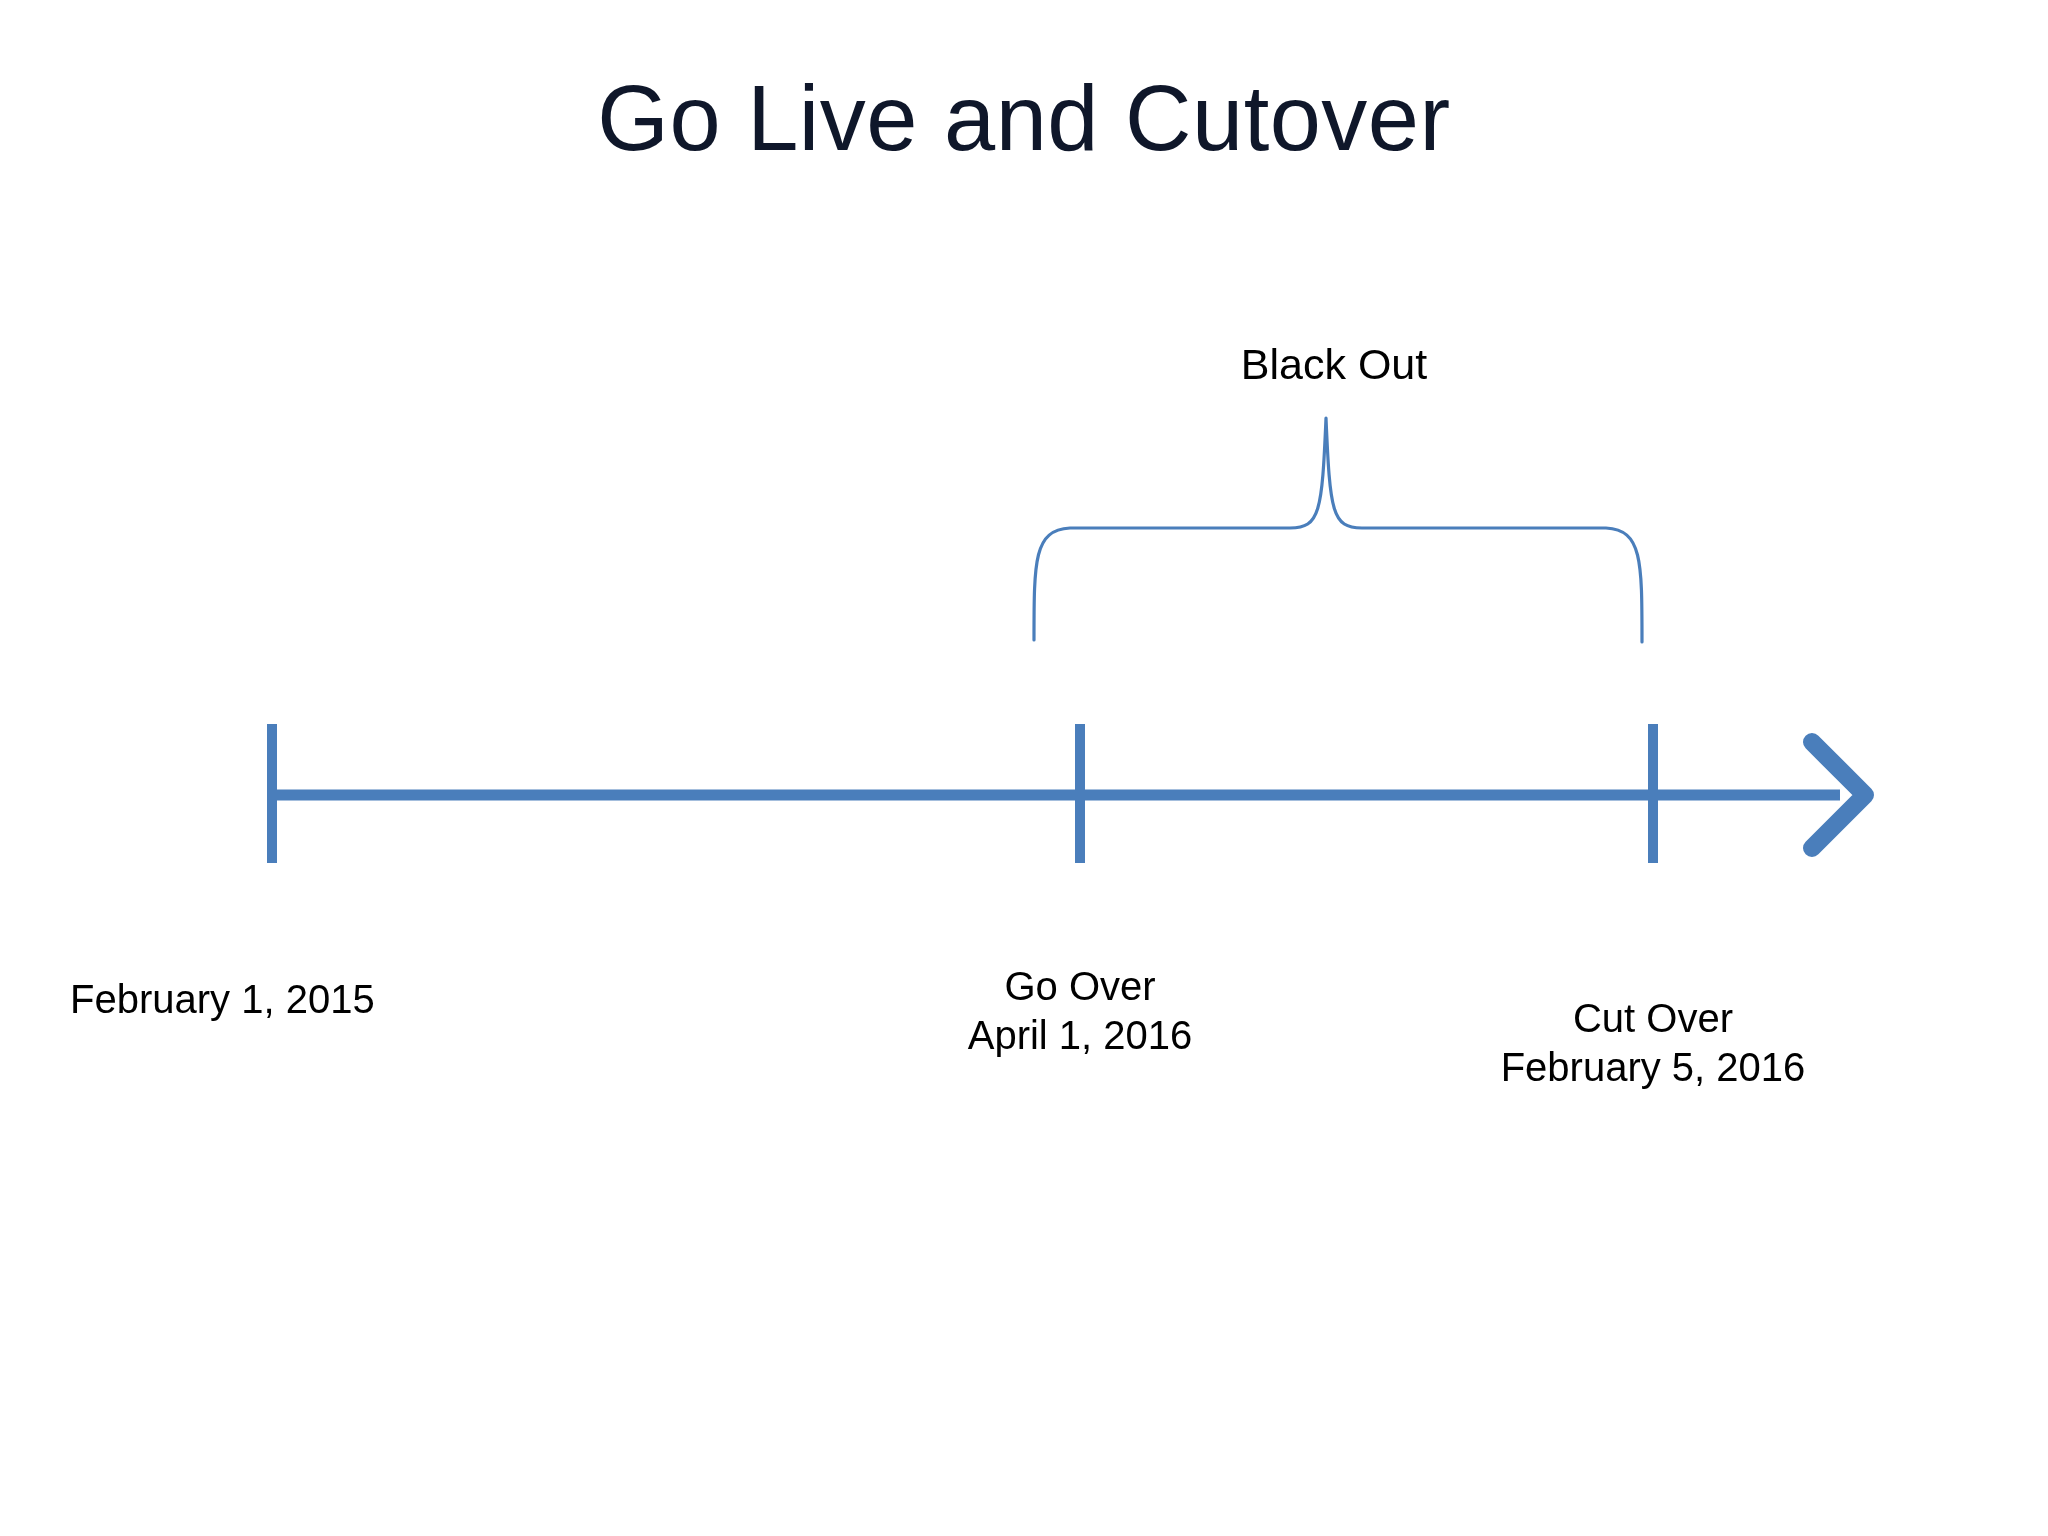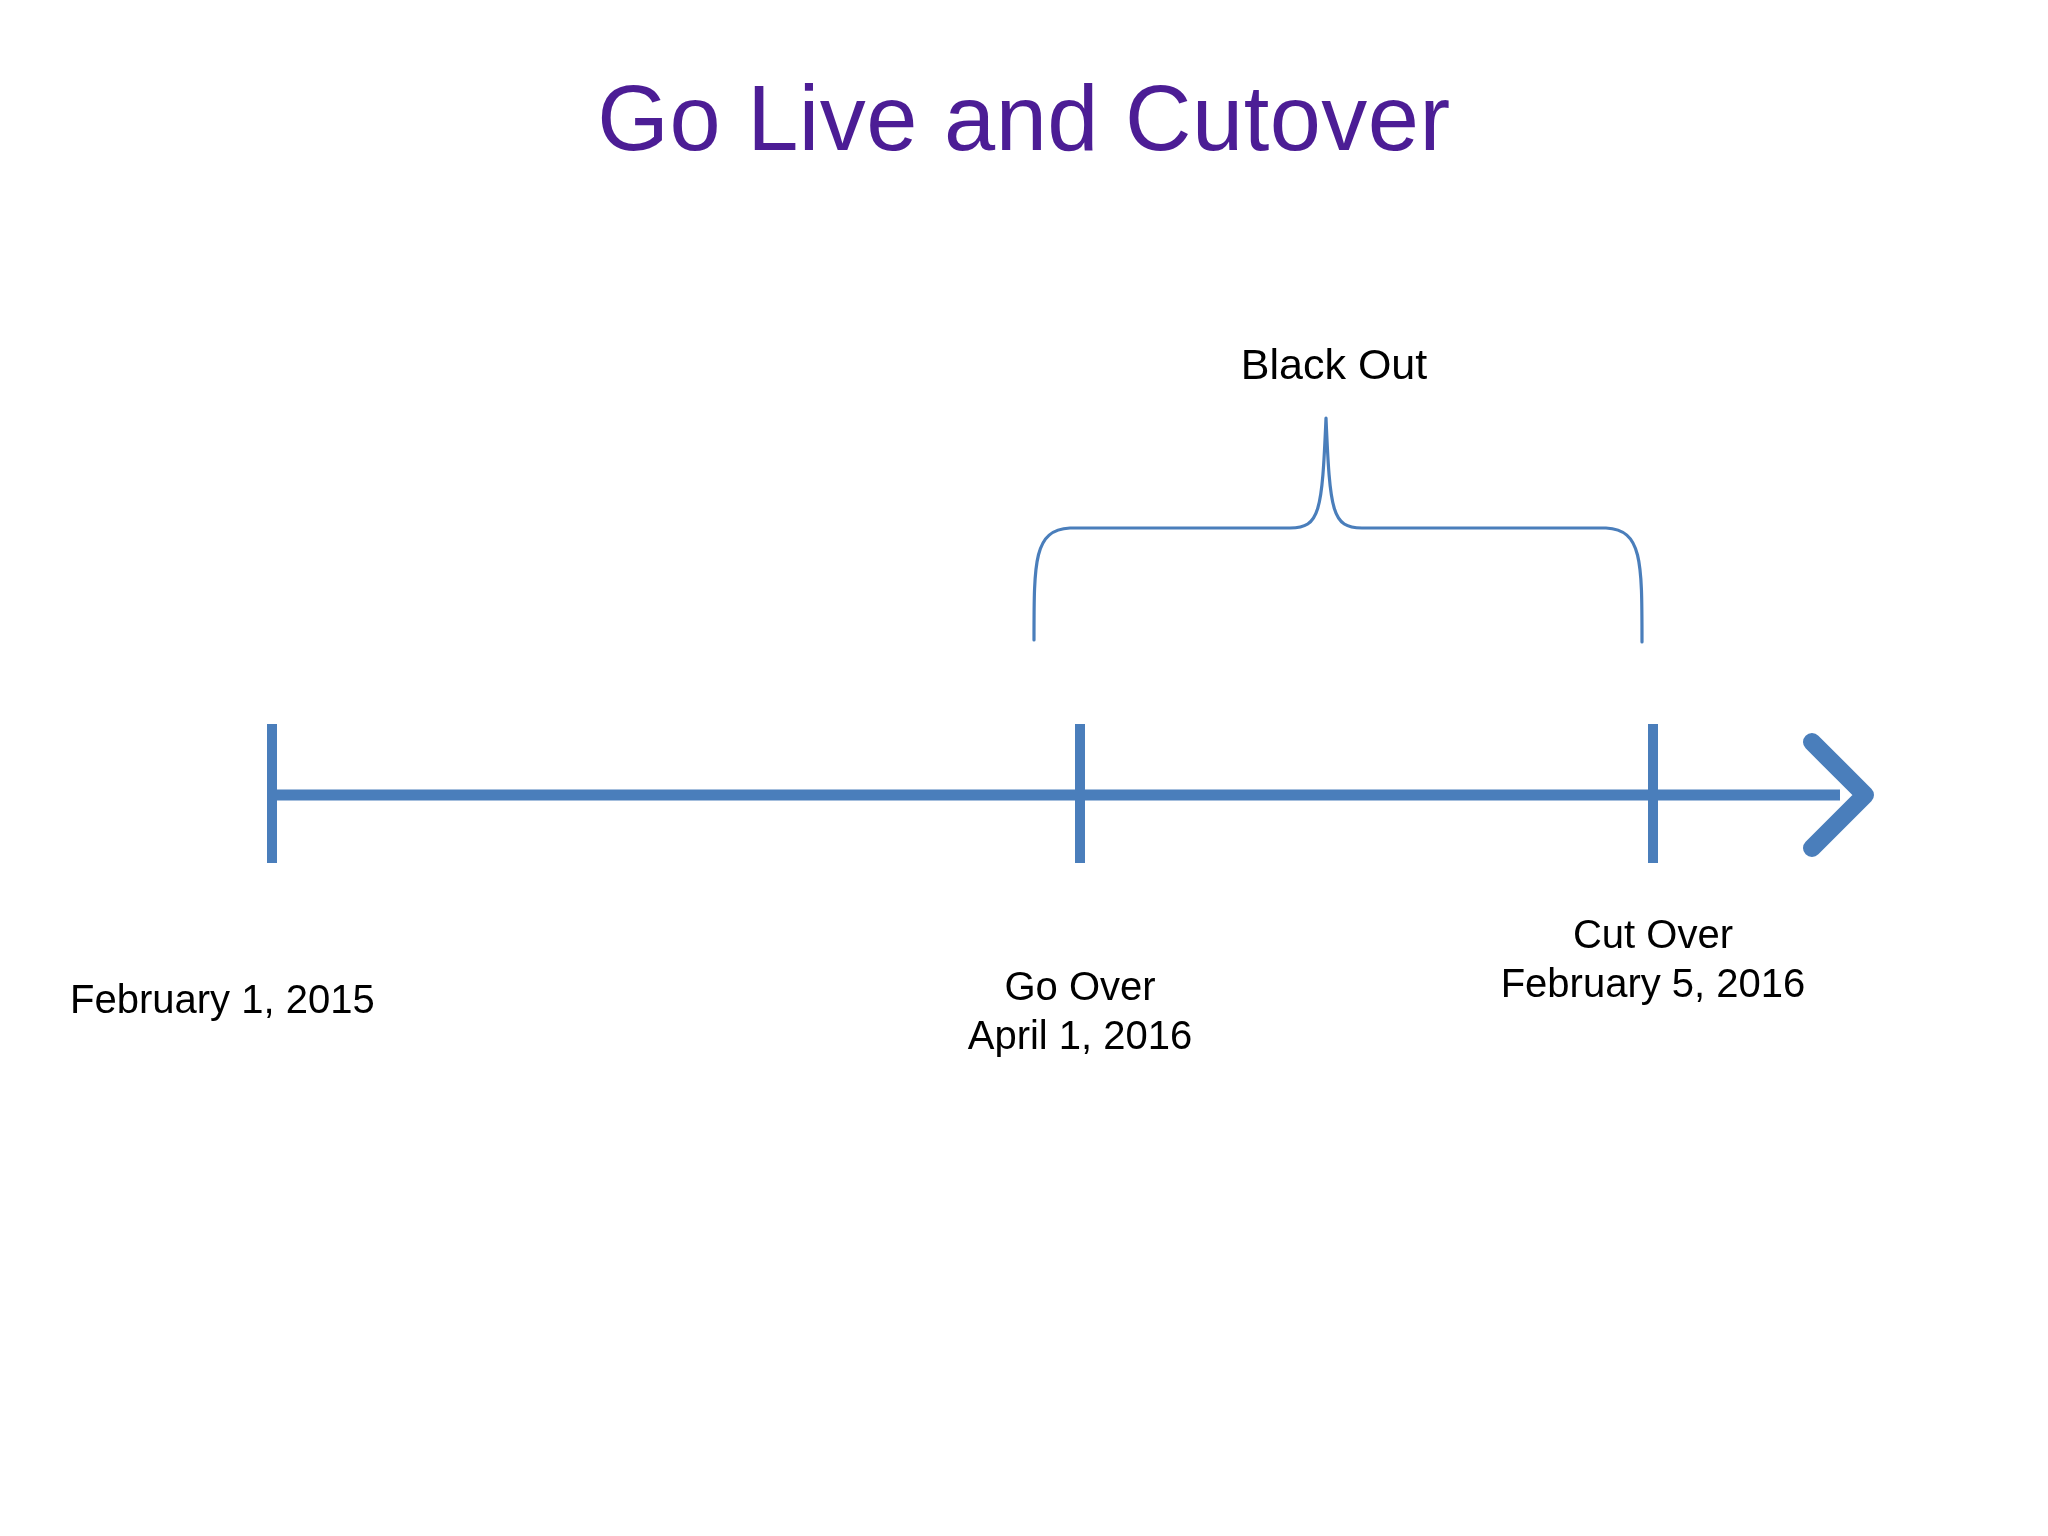--- a/index.html
+++ b/index.html
@@ -20,21 +20,21 @@
 
   
   #slide-title {
     position: absolute;
     left: 0;
     top: 70px;
     width: 2048px;
     text-align: center;
     font-size: 92px;
     line-height: 1.05;
-    color: #4c1d95;
+    color: #0f172a;
     letter-spacing: 0.5px;
     white-space: nowrap;
   }
 
   
   #blackout-label {
     position: absolute;
     left: 1084px;
     top: 333px;
     width: 500px;
@@ -82,21 +82,21 @@
     text-align: left;
   }
   #caption-go-live {
     left: 780px;
     top: 962px;
     width: 600px;
     text-align: center;
   }
   #caption-cut-over {
     left: 1353px;
-    top: 910px;
+    top: 994px;
     width: 600px;
     text-align: center;
   }
 </style>
 </head>
 <body>
 
 <div id="slide">
 
   <div id="slide-title">Go Live and Cutover</div>

